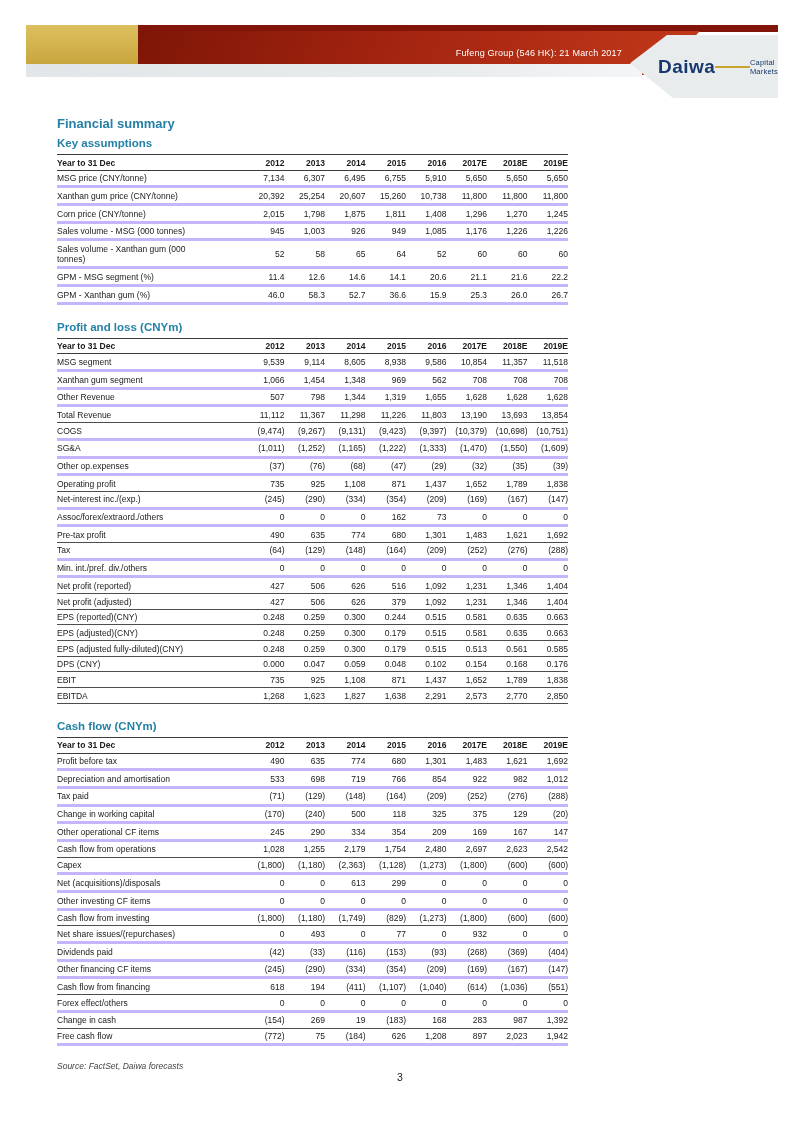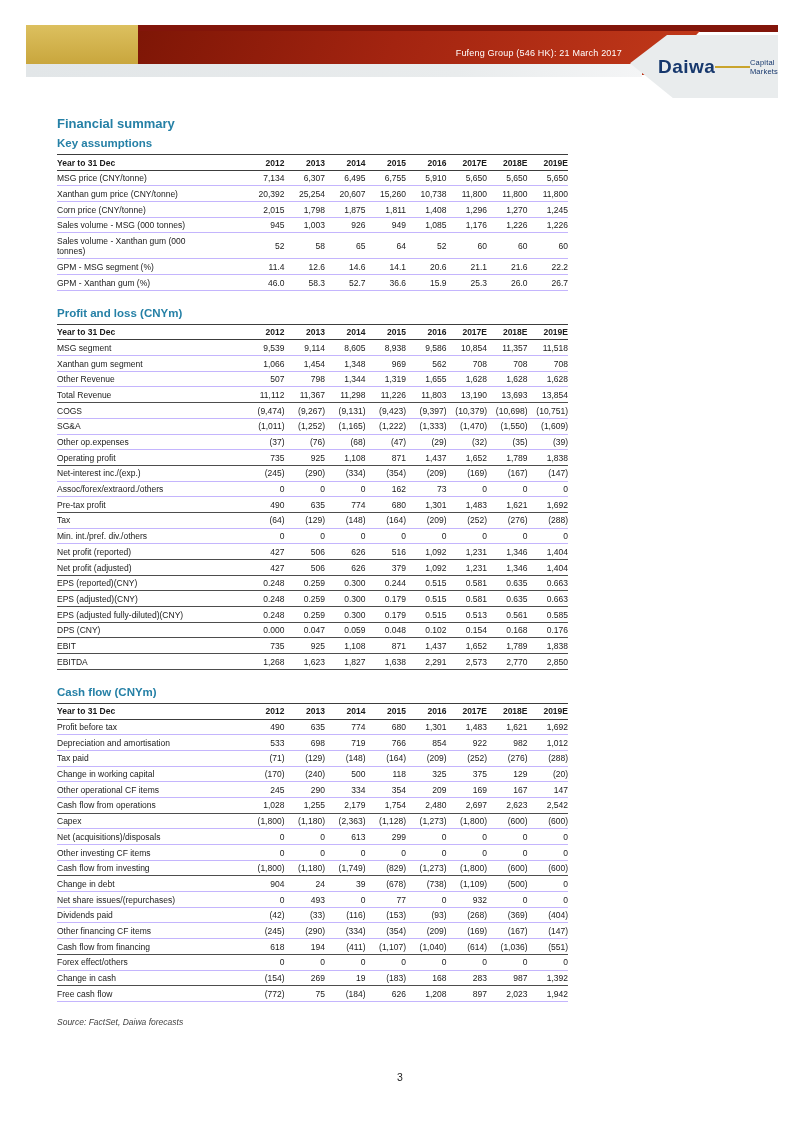--- a/index.html
+++ b/index.html
@@ -61,21 +61,21 @@
     font-size:8.5px; color:#1a1a1a;
   }
   .fin-table col.lbl { width:187px; }
   .fin-table th, .fin-table td {
     padding:2.5px 0 2px 0; text-align:right; font-weight:normal;
     line-height:1.2; vertical-align:middle; overflow:hidden;
   }
   .fin-table th:first-child, .fin-table td:first-child { text-align:left; }
   .fin-table thead tr { border-top:1.5px solid #3c3c3c; border-bottom:1.4px solid #3c3c3c;margin-left:24px; }
   .fin-table thead th { font-weight:bold; }
-  .fin-table tbody tr { border-bottom:1px solid #c4b5fd; }
+  .fin-table tbody tr { border-bottom:3px solid #c4b5fd; }
   .fin-table tbody tr.bold {
     border-top:1px solid #4d4d4d; border-bottom:1px solid #4d4d4d; font-weight:bold;
   }
   .fin-table .wrap-label { display:inline-block; max-width:150px; }
 
   .source-note {
     margin-top:4px; font-size:8.5px; font-style:italic; color:#444444;
   }
   .page-number {
     position:absolute; left:0; top:1071px; width:800px; text-align:center;
@@ -605,31 +605,20 @@
                 <td>(1,800)</td>
                 <td>(1,180)</td>
                 <td>(1,749)</td>
                 <td>(829)</td>
                 <td>(1,273)</td>
                 <td>(1,800)</td>
                 <td>(600)</td>
                 <td>(600)</td>
               </tr>
               <tr>
-                <td><span>Change in debt</span></td>
-                <td>904</td>
-                <td>24</td>
-                <td>39</td>
-                <td>(678)</td>
-                <td>(738)</td>
-                <td>(1,109)</td>
-                <td>(500)</td>
-                <td>0</td>
-              </tr>
-              <tr>
                 <td><span>Net share issues/(repurchases)</span></td>
                 <td>0</td>
                 <td>493</td>
                 <td>0</td>
                 <td>77</td>
                 <td>0</td>
                 <td>932</td>
                 <td>0</td>
                 <td>0</td>
               </tr>

